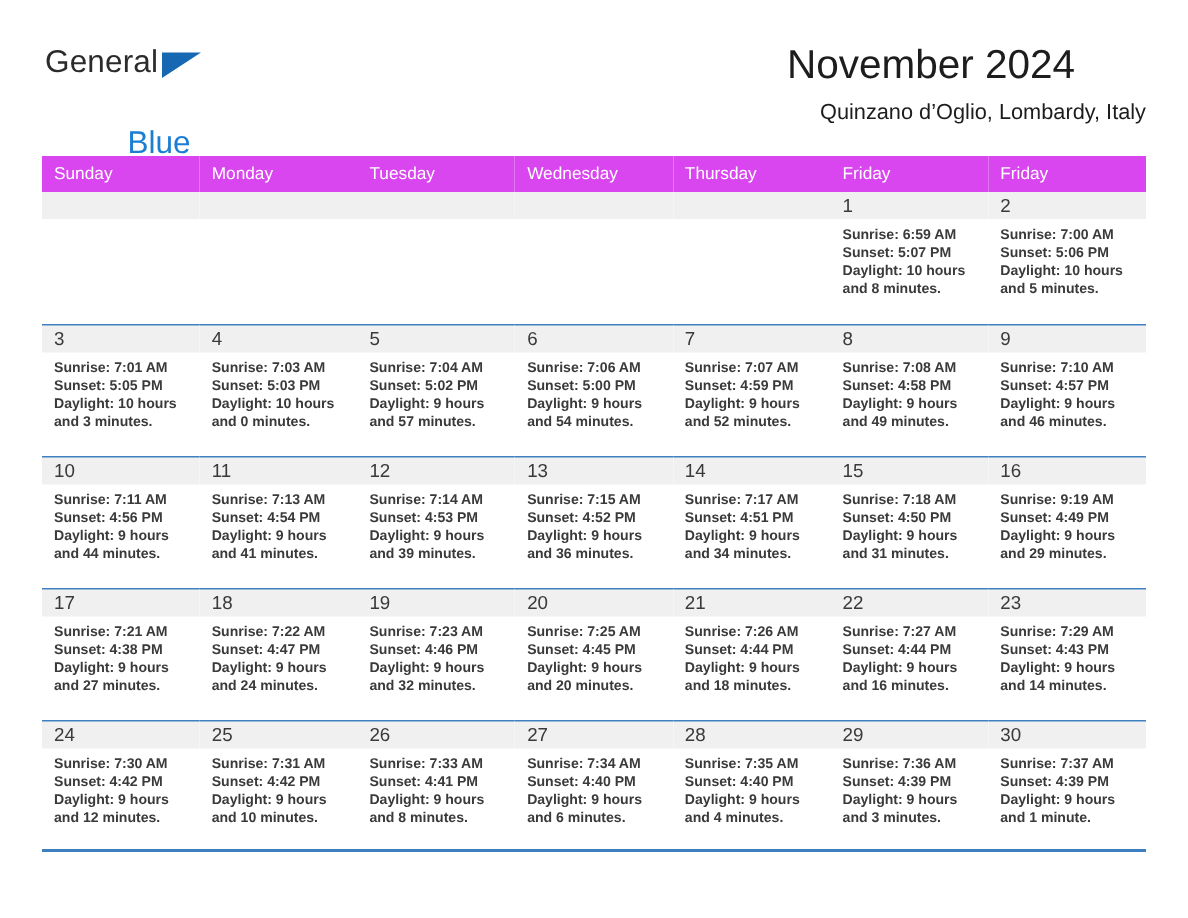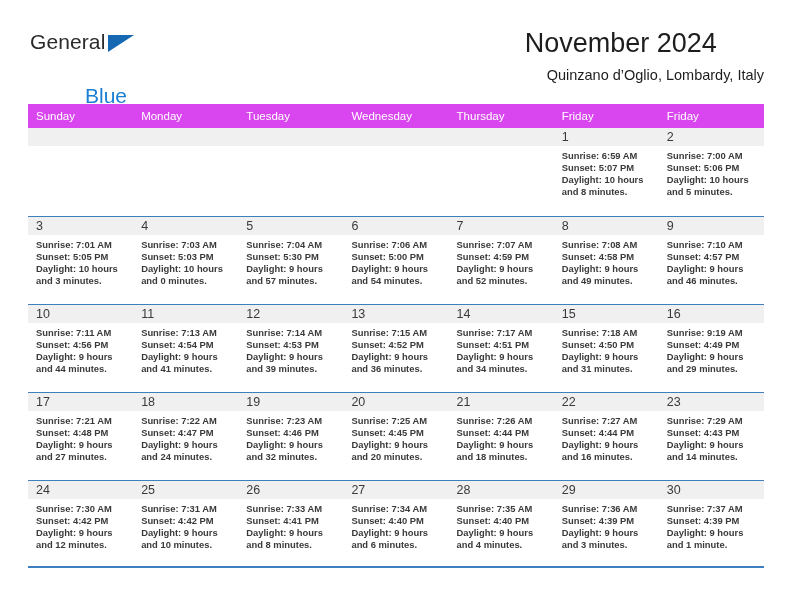--- a/index.html
+++ b/index.html
@@ -239,21 +239,21 @@
               <div>Sunrise: 7:03 AM</div>
               <div>Sunset: 5:03 PM</div>
               <div>Daylight: 10 hours</div>
               <div>and 0 minutes.</div>
             </div>
           </td>
           <td>
             <div class="daynum-band">5</div>
             <div class="cell-body">
               <div>Sunrise: 7:04 AM</div>
-              <div>Sunset: 5:30 PM</div>
+              <div>Sunset: 5:02 PM</div>
               <div>Daylight: 9 hours</div>
               <div>and 57 minutes.</div>
             </div>
           </td>
           <td>
             <div class="daynum-band">6</div>
             <div class="cell-body">
               <div>Sunrise: 7:06 AM</div>
               <div>Sunset: 5:00 PM</div>
               <div>Daylight: 9 hours</div>
@@ -351,21 +351,21 @@
               <div>Daylight: 9 hours</div>
               <div>and 29 minutes.</div>
             </div>
           </td>
         </tr>
         <tr class="week-row">
           <td>
             <div class="daynum-band">17</div>
             <div class="cell-body">
               <div>Sunrise: 7:21 AM</div>
-              <div>Sunset: 4:48 PM</div>
+              <div>Sunset: 4:38 PM</div>
               <div>Daylight: 9 hours</div>
               <div>and 27 minutes.</div>
             </div>
           </td>
           <td>
             <div class="daynum-band">18</div>
             <div class="cell-body">
               <div>Sunrise: 7:22 AM</div>
               <div>Sunset: 4:47 PM</div>
               <div>Daylight: 9 hours</div>

